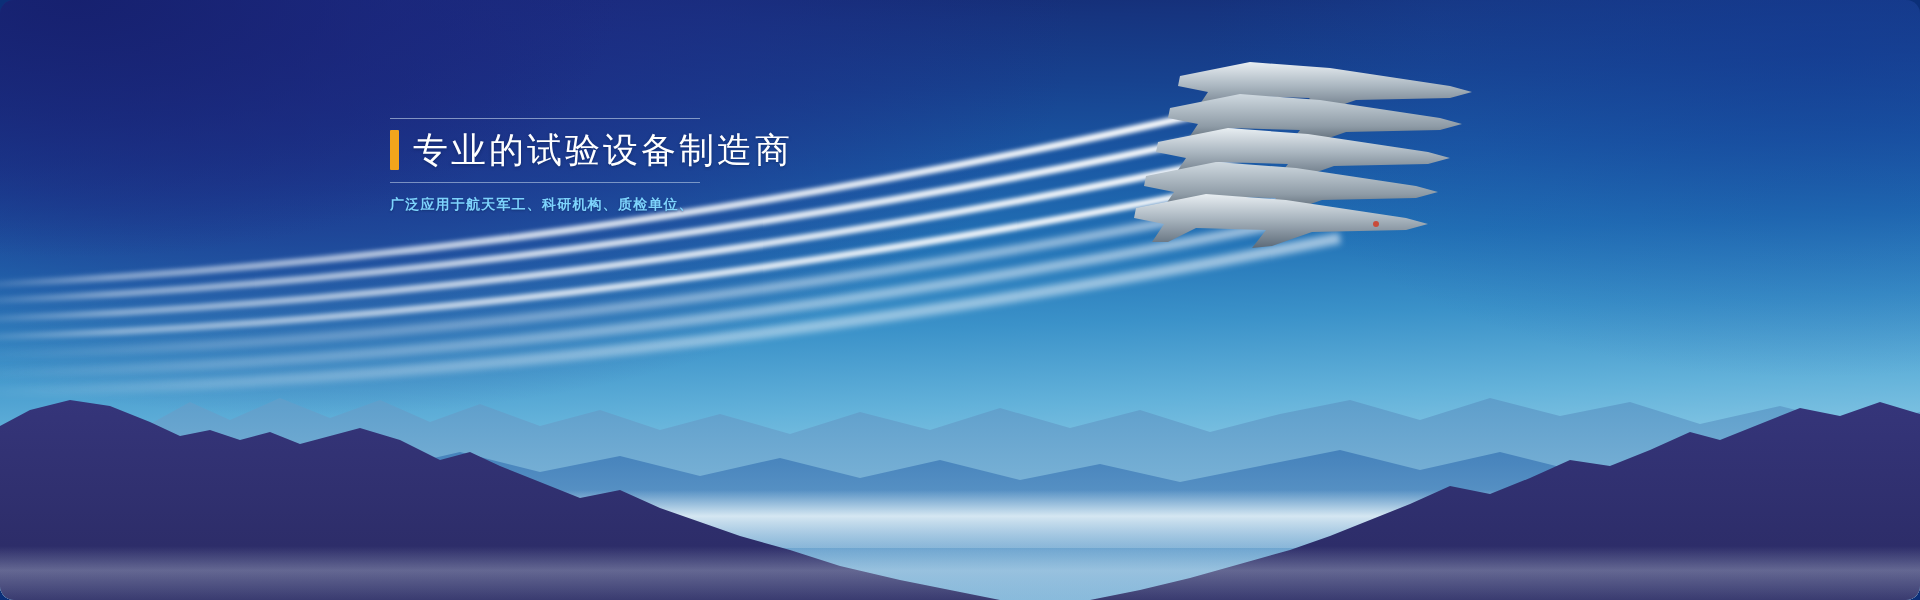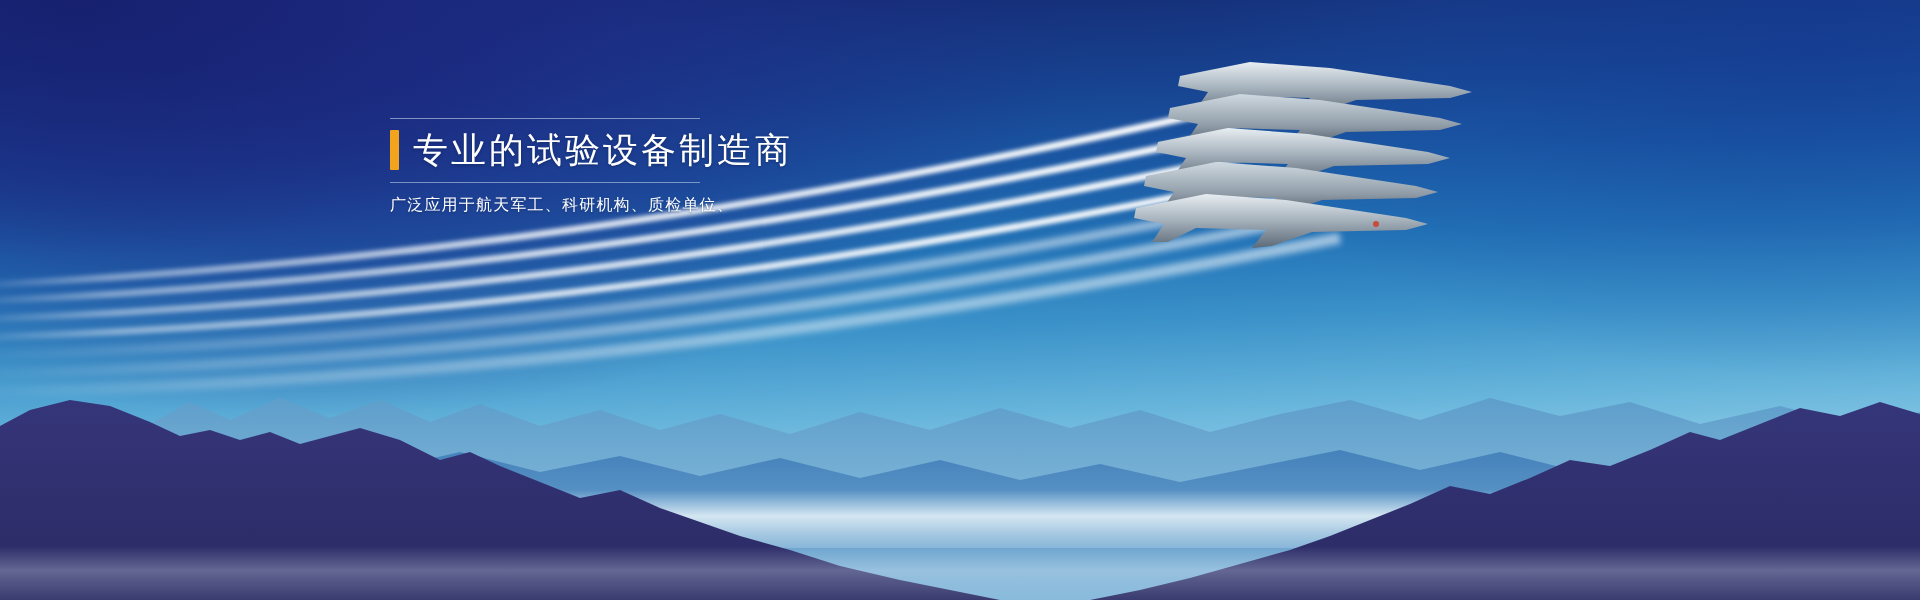--- a/index.html
+++ b/index.html
@@ -1,21 +1,21 @@
 <!DOCTYPE html>
 <html><head>
 <meta charset="utf-8">
 <style>
   html,body{margin:0;padding:0;}
   body{
     width:1920px;height:600px;overflow:hidden;
     font-family:"Liberation Sans","DejaVu Sans",sans-serif;
     background:#0b2f78;
   }
-  .banner{position:relative;width:1920px;height:600px;overflow:hidden;}
+  .banner{position:relative;width:1920px;height:600px;overflow:hidden;border-radius:14px;}
 
   
   .sky{
     position:absolute;inset:0;
     background:
       radial-gradient(ellipse 1100px 560px at 16% 4%, rgba(30,40,130,0.95) 0%, rgba(30,45,135,0.55) 38%, rgba(30,50,140,0) 70%),
       linear-gradient(178deg,
         #14276e 0%,
         #16347f 8%,
         #17428f 18%,
@@ -66,22 +66,22 @@
     text-shadow:0 1px 3px rgba(8,28,70,0.5);
     white-space:nowrap;
   }
   .rule-bottom{
     width:310px;height:1px;
     background:rgba(215,232,245,0.5);
     margin:11px 0 0 0;
   }
   .sub{
     margin:9px 0 0 0;
-    font-size:16px;line-height:25.5px;letter-spacing:1.2px;
-    color:#ffffff;font-weight:400;
+    font-size:14px;line-height:25.5px;letter-spacing:1.2px;
+    color:#7dd3fc;font-weight:700;
     text-shadow:0 1px 2px rgba(8,28,70,0.4);
   }
   .sub div{white-space:nowrap;}
 </style>
 </head>
 <body>
 
 <div class="banner">
 
   <div class="sky"></div>

